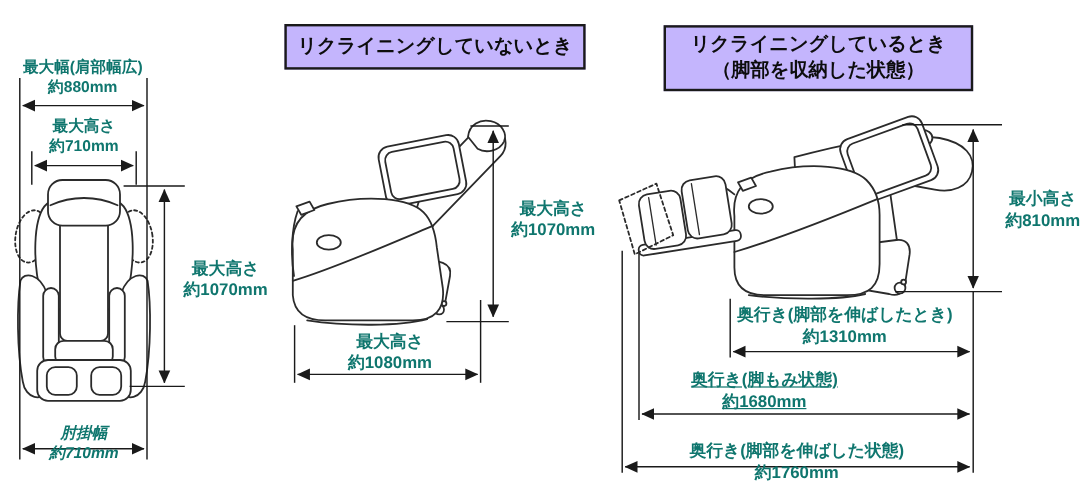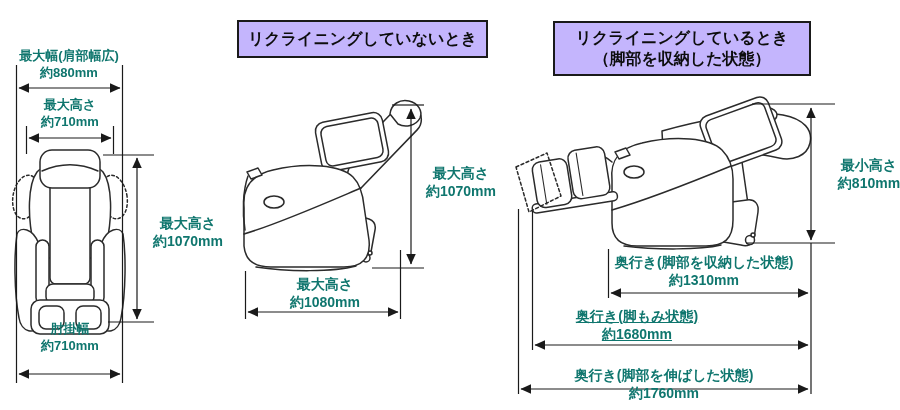--- a/index.html
+++ b/index.html
@@ -152,40 +152,40 @@
     <div>約880mm</div>
   </div>
   <div class="dim-label fs13" style="left:70px;top:96px;">
     <div>最大高さ</div>
     <div>約710mm</div>
   </div>
   <div class="dim-label fs14" style="left:188px;top:214px;">
     <div>最大高さ</div>
     <div>約1070mm</div>
   </div>
-  <div class="dim-label fs13" style="left:70px;top:320px;">
+  <div class="dim-label fs13" style="left:70px;top:352px;font-style:italic;">
     <div>肘掛幅</div>
     <div>約710mm</div>
   </div>
 
   <div class="dim-label fs14" style="left:461px;top:164px;">
     <div>最大高さ</div>
     <div>約1070mm</div>
   </div>
   <div class="dim-label fs14" style="left:325px;top:275px;">
     <div>最大高さ</div>
     <div>約1080mm</div>
   </div>
 
   <div class="dim-label fs14" style="left:869px;top:156px;text-align:center;">
     <div>最小高さ</div>
     <div>約810mm</div>
   </div>
   <div class="dim-label fs14" style="left:704px;top:253px;">
-    <div>奥行き(脚部を収納した状態)</div>
+    <div>奥行き(脚部を伸ばしたとき)</div>
     <div>約1310mm</div>
   </div>
   <div class="dim-label fs14" style="left:637px;top:307px;text-decoration:underline;">
     <div>奥行き(脚もみ状態)</div>
     <div>約1680mm</div>
   </div>
   <div class="dim-label fs14" style="left:664px;top:366px;">
     <div>奥行き(脚部を伸ばした状態)</div>
     <div>約1760mm</div>
   </div>

